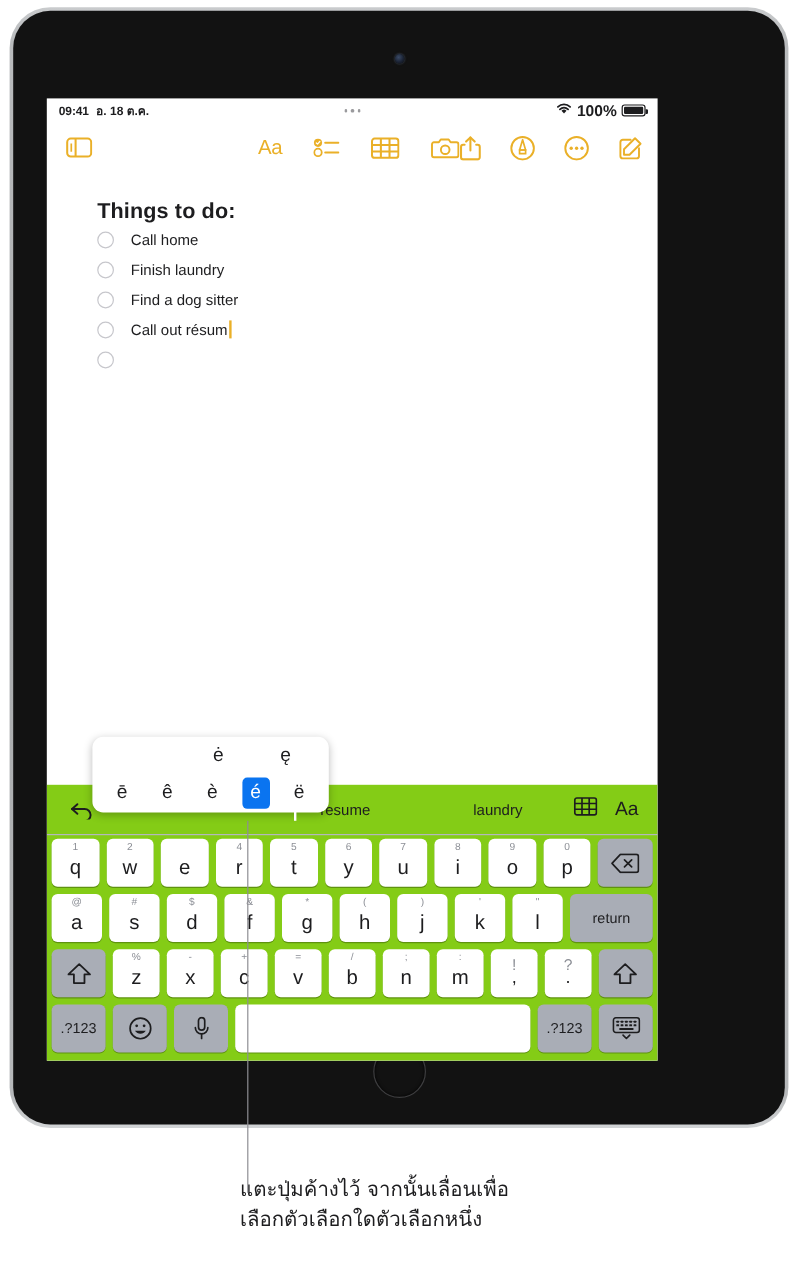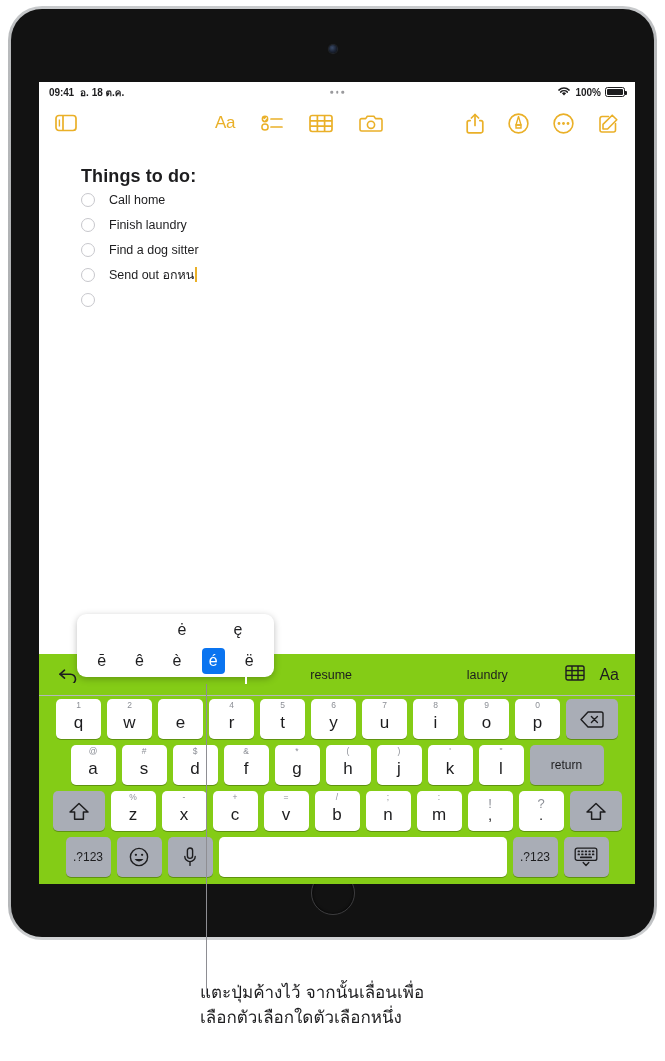--- a/index.html
+++ b/index.html
@@ -39,21 +39,21 @@
     width: 44px; height: 44px; border-radius: 50%;
     background: #121212;
     border: 1.6px solid #3d3d3f;
     box-shadow: inset 0 0 3px #000;
   }
 
   
   #screen {
     position: absolute;
     left: 28px; top: 73px;
-    width: 596px; height: 802px;
+    width: 509px; height: 802px;
     background: #ffffff;
     overflow: hidden;
   }
 
   
   #statusbar {
     height: 20px;
     display: flex; align-items: center;
     padding: 0 10px;
     font-size: 10px; font-weight: bold;
@@ -66,21 +66,21 @@
   #multitask-dots {
     position: absolute; left: 50%; top: 50%;
     transform: translate(-50%,-50%);
     display: flex; gap: 3px;
   }
   #multitask-dots i { width: 2.5px; height: 2.5px; border-radius: 50%; background: #9a9a9d; display:block; }
   #status-right {
     margin-left: auto;
     display: flex; align-items: center; gap: 4px;
   }
-  #battery-pct { font-size: 10px; font-weight: bold; }
+  #battery-pct { font-size: 13px; font-weight: bold; }
   .batt {
     width: 20px; height: 10px; border: 1px solid #1d1d1f;
     border-radius: 2.5px; position: relative; padding: 1px;
   }
   .batt::after {
     content:""; position:absolute; right:-3px; top:3px;
     width:1.6px; height:4px; background:#1d1d1f; border-radius:0 1px 1px 0;
   }
   .batt i { display:block; height:100%; background:#1d1d1f; border-radius:1px; }
 
@@ -323,21 +323,21 @@
           <div class="check-row">
             <span class="check-circle"></span>
             <span class="check-text">Finish laundry</span>
           </div>
           <div class="check-row">
             <span class="check-circle"></span>
             <span class="check-text">Find a dog sitter</span>
           </div>
           <div class="check-row">
             <span class="check-circle"></span>
-            <span class="check-text">Send out อกหน</span>
+            <span class="check-text">Call out résum</span>
             <span class="caret"></span>
           </div>
           <div class="check-row">
             <span class="check-circle"></span>
             <span class="check-text"></span>
           </div>
         </div>
       </div>
 
       <div id="keyboard">

